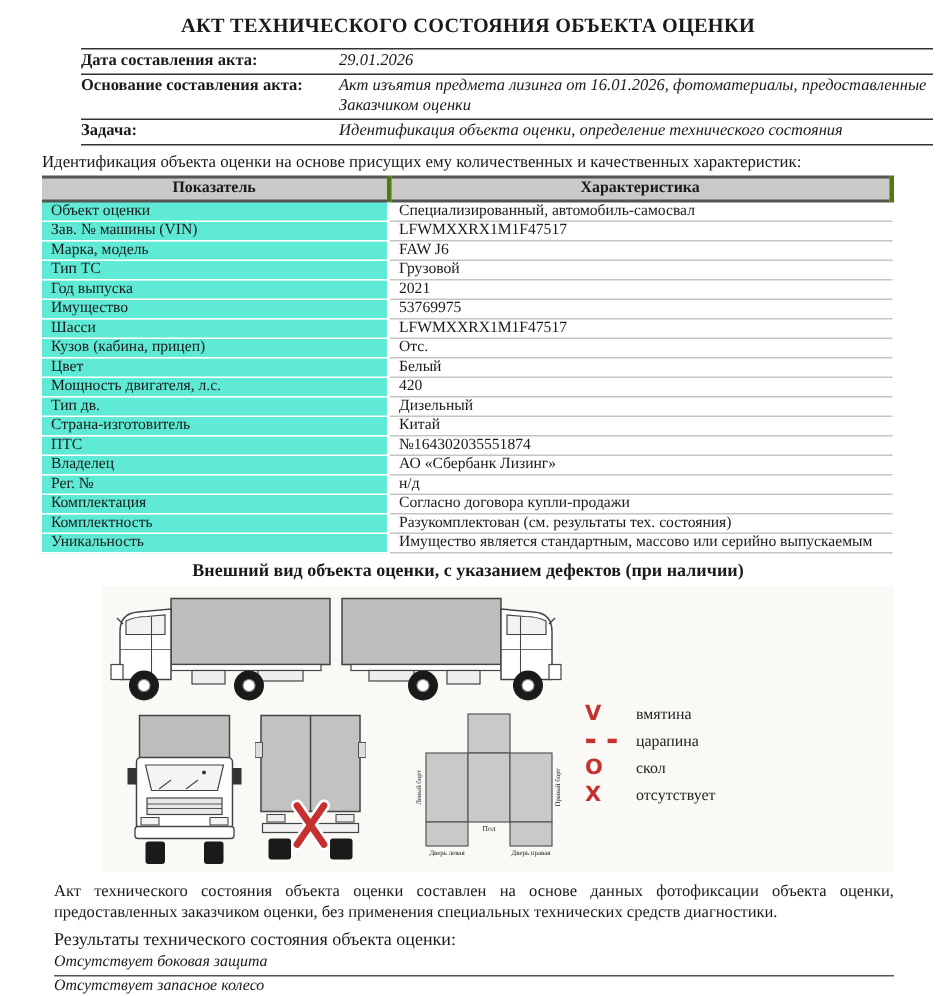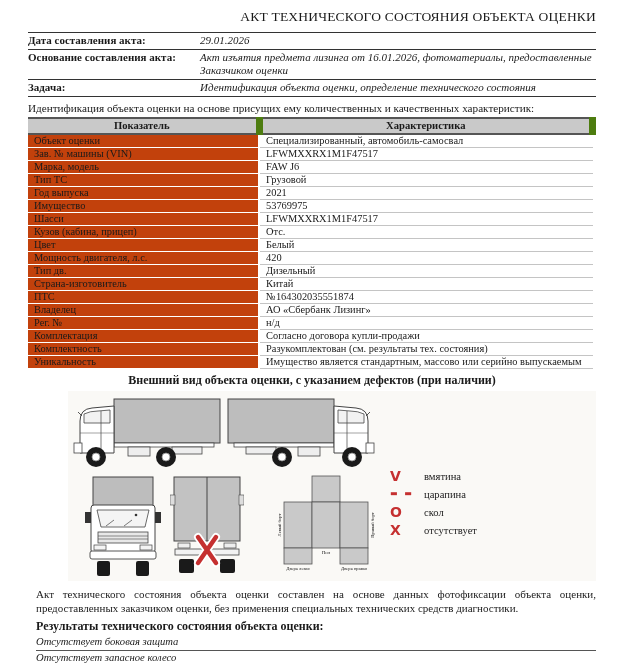--- a/index.html
+++ b/index.html
@@ -6,46 +6,46 @@
   body{
     width:624px;height:664px;overflow:hidden;
     font-family:"Liberation Serif","DejaVu Serif",serif;
     color:#1a1a1a;
     -webkit-font-smoothing:antialiased;
   }
   .page{padding:7px 28px 0 28px;}
 
   
   .doc-title{
-    text-align:right;font-weight:normal;font-size:13.5px;
+    text-align:center;font-weight:bold;font-size:13.5px;
     letter-spacing:.2px;margin:2px 0 7px 0;
   }
 
   
-  table.meta{width:100%;border-collapse:collapse;border-top:1px solid #333;}
+  table.meta{width:100%;border-collapse:collapse;border-top:1px solid #333;margin-left:26px;}
   table.meta tr{border-bottom:1px solid #333;}
   table.meta td{padding:1px 0 2px 0;vertical-align:top;font-size:11px;line-height:13px;}
   table.meta td.m-label{width:172px;font-weight:bold;}
   table.meta td.m-value{font-style:italic;}
 
   
   .ident-heading{
     font-weight:normal;font-size:11.2px;margin:5px 0 3px 0;text-align:justify;
   }
 
   
   table.ident{width:100%;border-collapse:collapse;border-top:2px solid #555;border-bottom:1px solid #999;}
   table.ident th{
     background:#c9c9c9;font-weight:bold;font-size:10.6px;text-align:center;
-    border-bottom:2px solid #555;border-right:7px solid #4d7c0f;
+    border-bottom:2px solid #555;border-right:3px solid #4d7c0f;
     height:14px;line-height:14px;padding:0 4px;
   }
   table.ident td{font-size:10.4px;height:12px;line-height:12px;padding:0 6px;vertical-align:middle;white-space:nowrap;}
   table.ident td.i-label{
-    width:218px;background:#c2410c;
+    width:218px;background:#5eead4;
     border-bottom:1px solid #ffffff;border-right:2px solid #ffffff;
   }
   table.ident td.i-value{border-bottom:1px solid #c4c4c4;margin-top:46px;}
 
   
   .appearance-heading{text-align:center;font-weight:bold;font-size:12px;margin:4px 0 3px 0;}
   .scan{
     position:relative;height:190px;margin-left:40px;width:528px;
     background:#faf9f6;
   }
@@ -63,21 +63,21 @@
     font-weight:bold;font-size:14px;line-height:14px;
   }
   .legend-sym.dash{font-size:8px;letter-spacing:2px;}
   .legend-label{font-size:10.6px;color:#222;}
 
   
   .bottom{padding-left:8px;}
   .conclusion-paragraph{
     margin-top:7px;font-size:11px;line-height:13.5px;text-align:justify;
   }
-  .results-heading{font-weight:bold;font-size:12px;margin:4px 0 1px 0;}
+  .results-heading{font-weight:normal;font-size:12px;margin:4px 0 1px 0;}
   .finding{
     font-style:italic;font-size:10.6px;line-height:11.5px;
     border-bottom:1px solid #555;padding:1px 0 2px 0;
   }
 </style>
 </head>
 <body>
 
 <div class="page">
 

